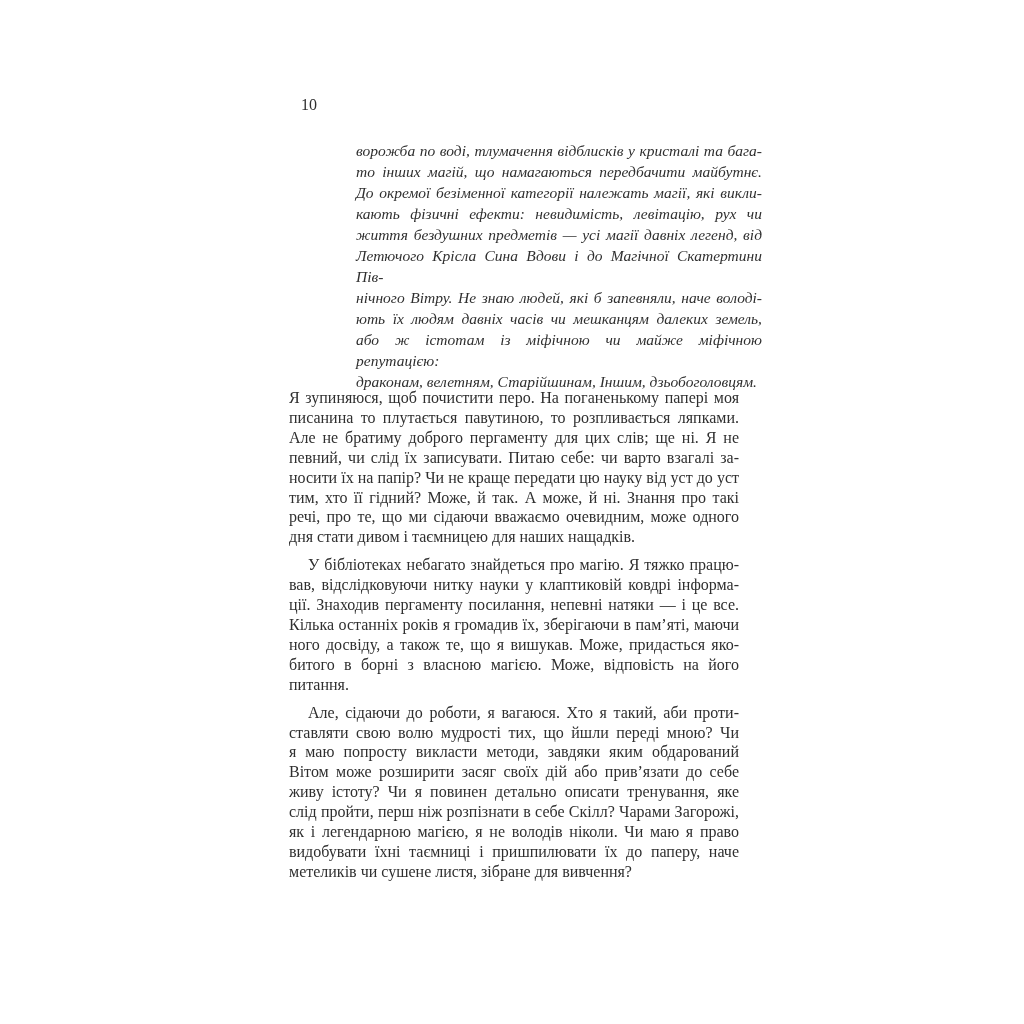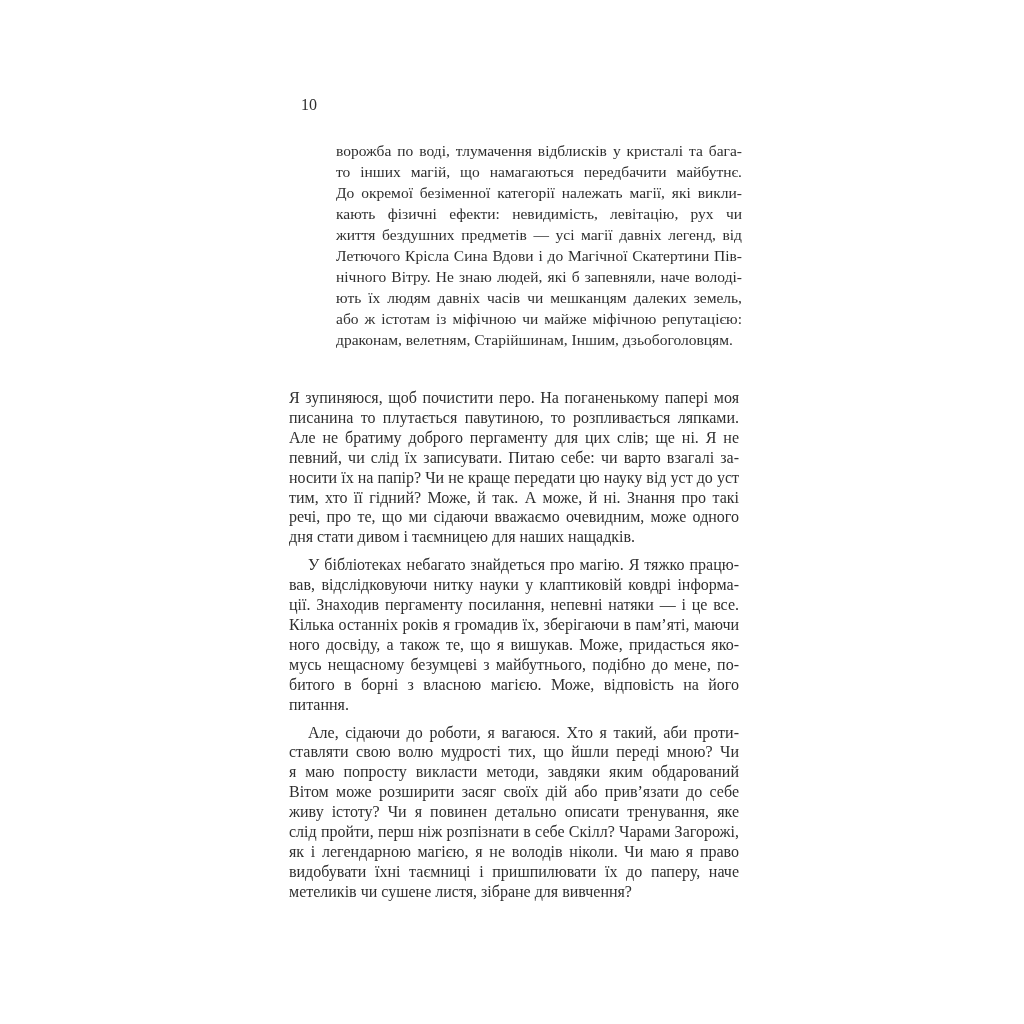--- a/index.html
+++ b/index.html
@@ -20,23 +20,24 @@
   }
   .page-number {
     position: absolute;
     left: 301px;
     top: 97px;
     font-size: 16px;
     line-height: 16px;
   }
   .epigraph {
     position: absolute;
-    left: 336px;
+    left: 356px;
     top: 140px;
     width: 406px;
+    font-style: italic;
     font-size: 15.5px;
     line-height: 21px;
   }
   .body-text {
     position: absolute;
     left: 281px;
     top: 380px;
     width: 466px;
     font-size: 16px;
     line-height: 19.9px;
@@ -83,21 +84,20 @@
         <div class="tline">тим, хто її гідний? Може, й так. А може, й ні. Знання про такі</div>
         <div class="tline">речі, про те, що ми сідаючи вважаємо очевидним, може одного</div>
         <div class="tline last">дня стати дивом і таємницею для наших нащадків.</div>
       </div>
     <div class="paragraph indent">
         <div class="tline">У бібліотеках небагато знайдеться про магію. Я тяжко працю-</div>
         <div class="tline">вав, відслідковуючи нитку науки у клаптиковій ковдрі інформа-</div>
         <div class="tline">ції. Знаходив пергаменту посилання, непевні натяки — і це все.</div>
         <div class="tline">Кілька останніх років я громадив їх, зберігаючи в пам’яті, маючи</div>
         <div class="tline">ного досвіду, а також те, що я вишукав. Може, придасться яко-</div>
-        <div class="tline">мусь нещасному безумцеві з майбутнього, подібно до мене, по-</div>
         <div class="tline">битого в борні з власною магією. Може, відповість на його</div>
         <div class="tline last">питання.</div>
       </div>
     <div class="paragraph indent">
         <div class="tline">Але, сідаючи до роботи, я вагаюся. Хто я такий, аби проти-</div>
         <div class="tline">ставляти свою волю мудрості тих, що йшли переді мною? Чи</div>
         <div class="tline">я маю попросту викласти методи, завдяки яким обдарований</div>
         <div class="tline">Вітом може розширити засяг своїх дій або прив’язати до себе</div>
         <div class="tline">живу істоту? Чи я повинен детально описати тренування, яке</div>
         <div class="tline">слід пройти, перш ніж розпізнати в себе Скілл? Чарами Загорожі,</div>

